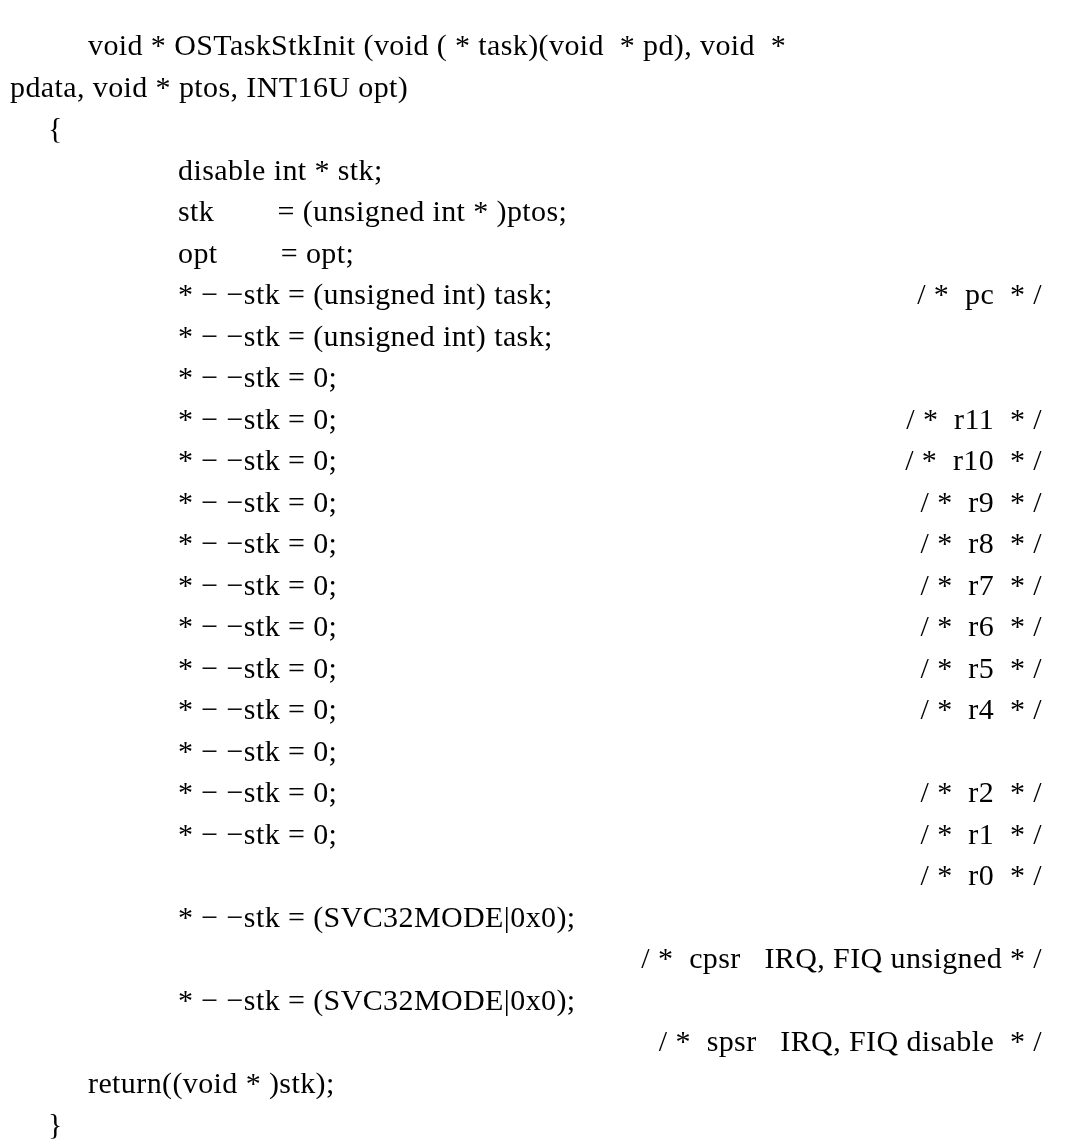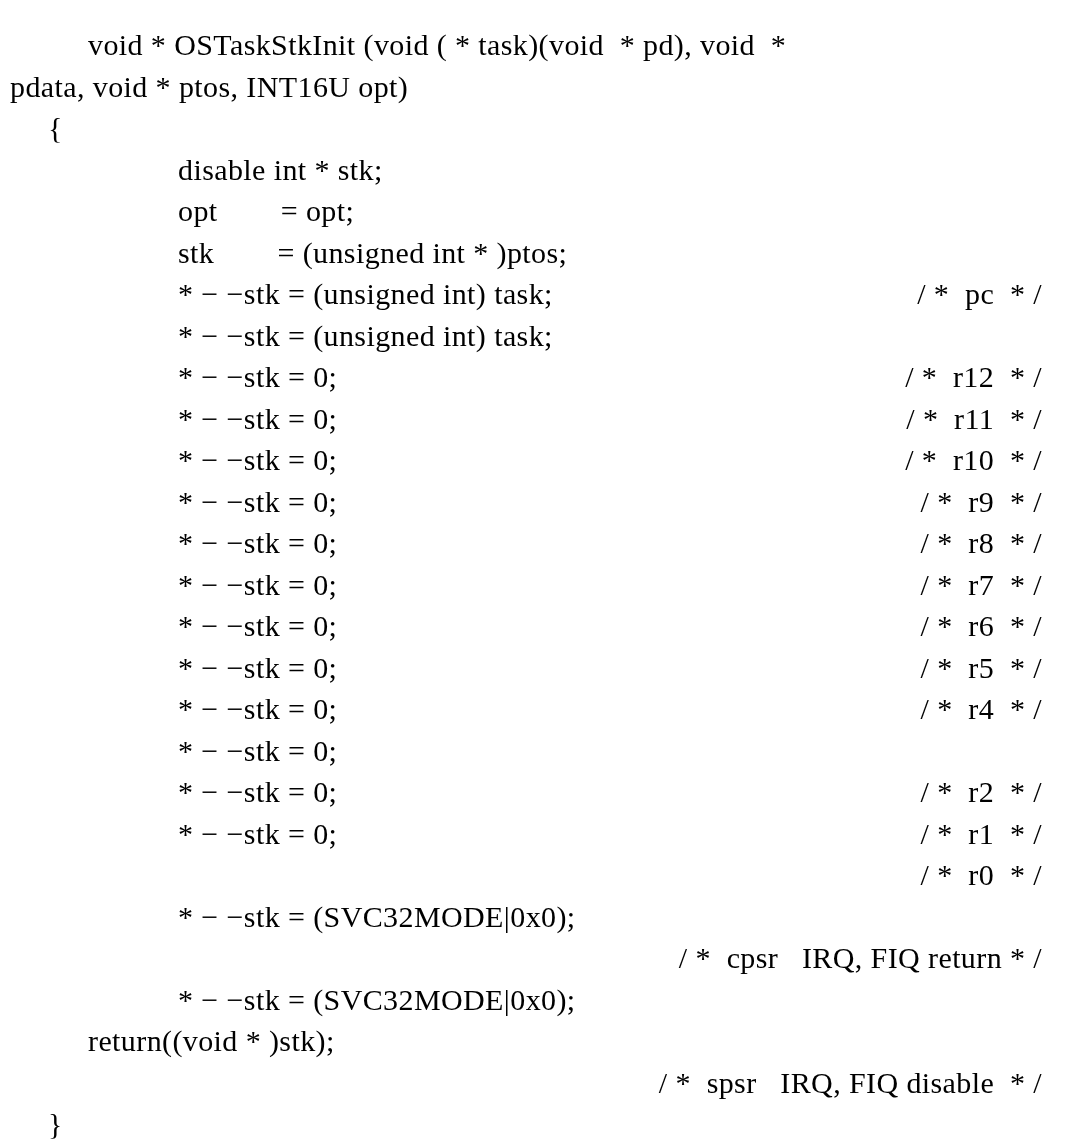--- a/index.html
+++ b/index.html
@@ -72,37 +72,36 @@
 
     <div class="line">
       <span class="code ind1">{</span>
     </div>
 
     <div class="line">
       <span class="code ind3">disable int * stk;</span>
       <span class="comment"></span>
     </div>
     <div class="line">
-      <span class="code ind3">opt        = opt;</span>
+      <span class="code ind3">stk        = (unsigned int * )ptos;</span>
       <span class="comment"></span>
     </div>
     <div class="line">
-      <span class="code ind3">stk        = (unsigned int * )ptos;</span>
+      <span class="code ind3">opt        = opt;</span>
       <span class="comment"></span>
     </div>
     <div class="line">
       <span class="code ind3">* − −stk = (unsigned int) task;</span>
       <span class="comment">/ *  pc  * /</span>
     </div>
     <div class="line">
       <span class="code ind3">* − −stk = (unsigned int) task;</span>
     </div>
     <div class="line">
       <span class="code ind3">* − −stk = 0;</span>
-      <span class="comment">/ *  r12  * /</span>
     </div>
     <div class="line">
       <span class="code ind3">* − −stk = 0;</span>
       <span class="comment">/ *  r11  * /</span>
     </div>
     <div class="line">
       <span class="code ind3">* − −stk = 0;</span>
       <span class="comment">/ *  r10  * /</span>
     </div>
     <div class="line">
@@ -141,32 +140,32 @@
       <span class="comment">/ *  r1  * /</span>
     </div>
     <div class="line">
       <span class="comment">/ *  r0  * /</span>
     </div>
 
     <div class="line">
       <span class="code ind3">* − −stk = (SVC32MODE|0x0);</span>
     </div>
     <div class="line">
-      <span class="comment-right" style="width:100%;">/ *  cpsr   IRQ, FIQ return * /</span>
+      <span class="comment-right" style="width:100%;">/ *  cpsr   IRQ, FIQ unsigned * /</span>
     </div>
 
     <div class="line">
       <span class="code ind3">* − −stk = (SVC32MODE|0x0);</span>
     </div>
     <div class="line">
-      <span class="code ind2">return((void * )stk);</span>
+      <span class="comment-right" style="width:100%;">/ *  spsr   IRQ, FIQ disable  * /</span>
     </div>
 
     <div class="line">
-      <span class="comment-right" style="width:100%;">/ *  spsr   IRQ, FIQ disable  * /</span>
+      <span class="code ind2">return((void * )stk);</span>
     </div>
 
     <div class="line">
       <span class="code ind1">}</span>
     </div>
 
   </div>
 </div>
 
 </body></html>

